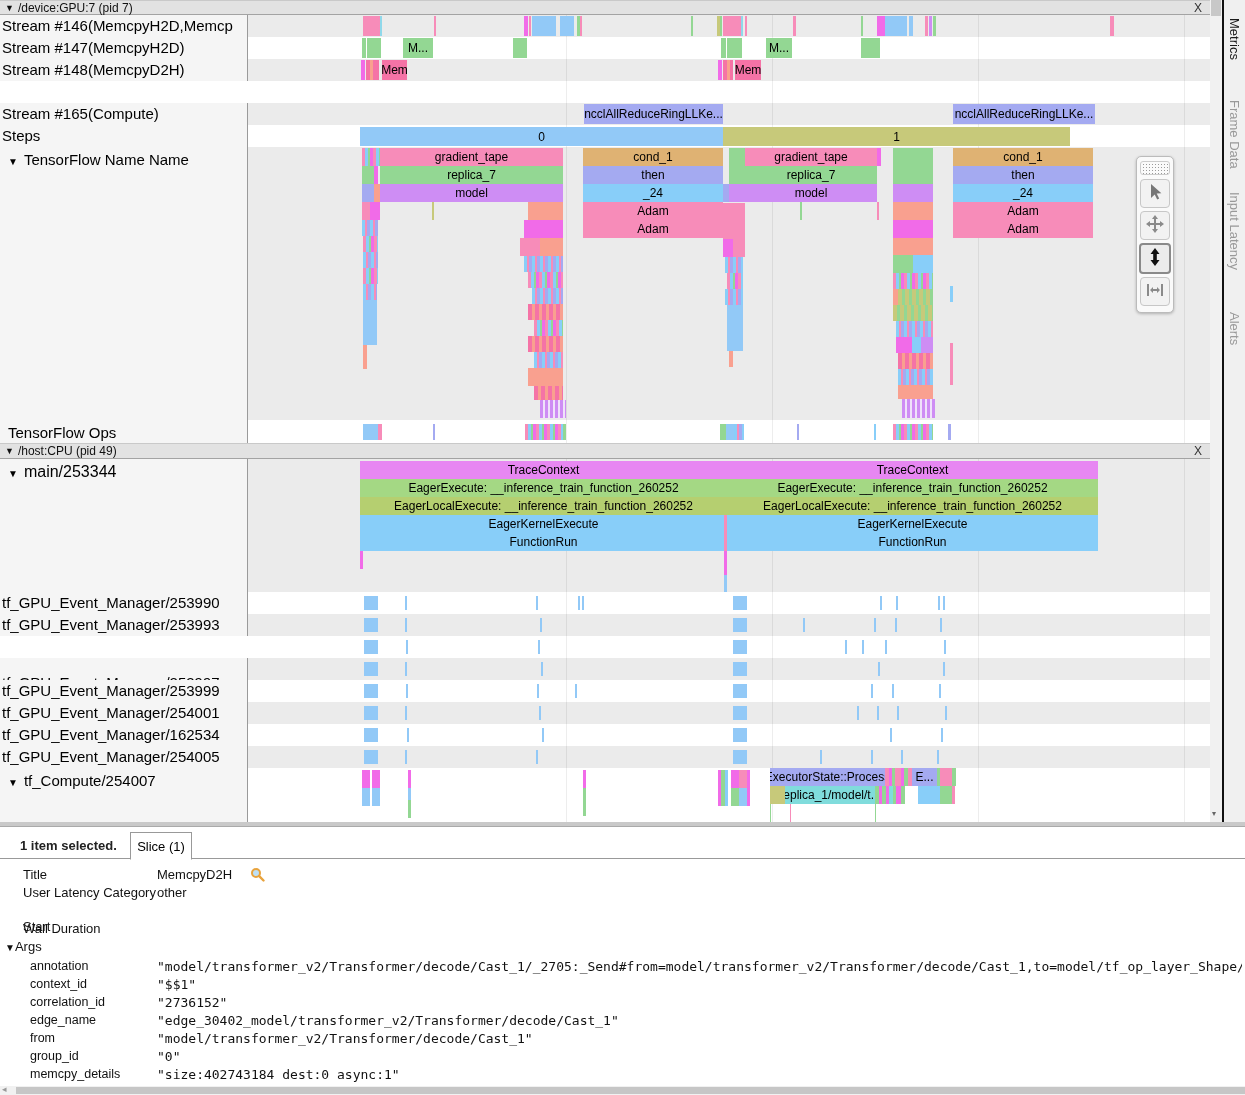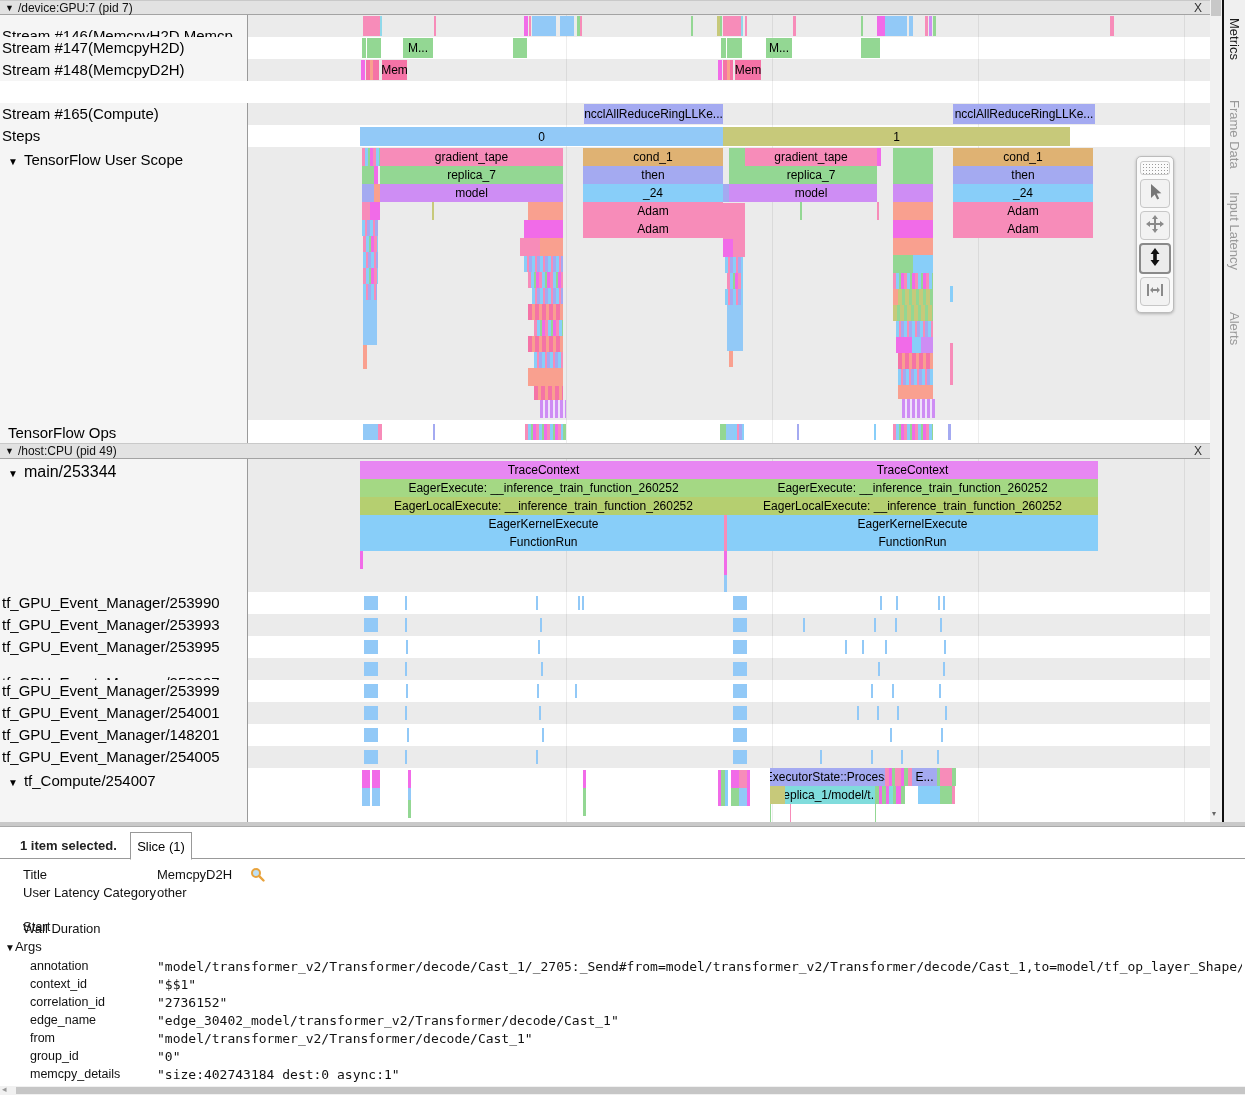--- a/index.html
+++ b/index.html
@@ -95,21 +95,21 @@
             <div class="bar" style="left: 877px; top: 1px; width: 8px; height: 20px; position: absolute; background: rgb(241, 107, 232);"></div>
             <div class="bar" style="left: 885px; top: 1px; width: 22px; height: 20px; position: absolute; background: rgb(146, 201, 247);"></div>
             <div class="bar" style="left: 909px; top: 1px; width: 4px; height: 20px; position: absolute; background: rgb(146, 201, 247);"></div>
             <div class="bar" style="left: 925px; top: 1px; width: 3px; height: 20px; position: absolute; background: rgb(247, 140, 185);"></div>
             <div class="bar" style="left: 929px; top: 1px; width: 3px; height: 20px; position: absolute; background: rgb(206, 141, 244);"></div>
             <div class="bar" style="left: 933px; top: 1px; width: 3px; height: 20px; position: absolute; background: rgb(147, 215, 147);"></div>
             <div class="bar" style="left: 1110px; top: 1px; width: 4px; height: 20px; position: absolute; background: rgb(247, 140, 185);"></div>
           </div>
         </div>
         <div class="label-cell">
-          <div class="row-label" style="margin-top: 12px;">Stream #146(MemcpyH2D,Memcp</div>
+          <div class="row-label" style="margin-top: 2px;">Stream #146(MemcpyH2D,Memcp</div>
         </div>
       </div>
       <div class="trow" style="left: 0px; top: 37px; width: 1210px; height: 22px; position: absolute;">
         <div class="tl-cell" style="background: rgb(255, 255, 255);">
           <div style="left: -248px; top: 0px; width: 1210px; height: 22px; position: absolute; pointer-events: none;">
             <div class="bar" style="left: 362px; top: 1px; width: 4px; height: 20px; position: absolute; background: rgb(147, 215, 147);"></div>
             <div class="bar" style="left: 367px; top: 1px; width: 14px; height: 20px; position: absolute; background: rgb(147, 215, 147);"></div>
             <div class="bar" style="left: 403px; top: 1px; width: 30px; height: 20px; position: absolute; background: rgb(147, 215, 147);">M...</div>
             <div class="bar" style="left: 513px; top: 1px; width: 14px; height: 20px; position: absolute; background: rgb(147, 215, 147);"></div>
             <div class="bar" style="left: 721px; top: 1px; width: 5px; height: 20px; position: absolute; background: rgb(147, 215, 147);"></div>
@@ -241,21 +241,21 @@
             <div class="deco" style="left: 921px; top: 190px; width: 12px; height: 16px; position: absolute; background: rgb(206, 141, 244);"></div>
             <div class="deco st-c" style="left: 898px; top: 206px; width: 35px; height: 16px; position: absolute;"></div>
             <div class="deco st-d" style="left: 898px; top: 222px; width: 35px; height: 16px; position: absolute;"></div>
             <div class="deco" style="left: 898px; top: 238px; width: 35px; height: 14px; position: absolute; background: rgb(249, 160, 143);"></div>
             <div class="deco st-b" style="left: 902px; top: 252px; width: 33px; height: 19px; position: absolute;"></div>
             <div class="deco" style="left: 950px; top: 139px; width: 3px; height: 16px; position: absolute; background: rgb(136, 206, 249);"></div>
             <div class="deco" style="left: 950px; top: 196px; width: 3px; height: 42px; position: absolute; background: rgb(247, 140, 185);"></div>
           </div>
         </div>
         <div class="label-cell">
-          <div class="group-label" style="margin-top: 4px;"><span class="tri">▼</span><span>TensorFlow User Scope</span></div>
+          <div class="group-label" style="margin-top: 4px;"><span class="tri">▼</span><span>TensorFlow Name Name</span></div>
         </div>
       </div>
       <div class="band" style="left: 0px; top: 420px; width: 1210px; height: 23px; position: absolute;">
         <div class="tl-cell" style="background: rgb(255, 255, 255);">
           <div style="left: -248px; top: 0px; width: 1210px; height: 23px; position: absolute;">
             <div class="deco" style="left: 363px; top: 4px; width: 15px; height: 16px; position: absolute; background: rgb(146, 201, 247);"></div>
             <div class="deco" style="left: 378px; top: 4px; width: 4px; height: 16px; position: absolute; background: rgb(247, 140, 185);"></div>
             <div class="deco" style="left: 433px; top: 4px; width: 2px; height: 16px; position: absolute; background: rgb(164, 170, 241);"></div>
             <div class="deco st-a" style="left: 525px; top: 4px; width: 40px; height: 16px; position: absolute;"></div>
             <div class="deco" style="left: 563px; top: 4px; width: 3px; height: 16px; position: absolute; background: rgb(147, 215, 147);"></div>
@@ -342,23 +342,20 @@
             <div class="deco" style="left: 364px; top: 4px; width: 14px; height: 14px; position: absolute; background: rgb(146, 201, 247);"></div>
             <div class="deco" style="left: 733px; top: 4px; width: 14px; height: 14px; position: absolute; background: rgb(146, 201, 247);"></div>
             <div class="deco" style="left: 406px; top: 4px; width: 2px; height: 14px; position: absolute; background: rgb(146, 201, 247);"></div>
             <div class="deco" style="left: 538px; top: 4px; width: 2px; height: 14px; position: absolute; background: rgb(146, 201, 247);"></div>
             <div class="deco" style="left: 845px; top: 4px; width: 2px; height: 14px; position: absolute; background: rgb(146, 201, 247);"></div>
             <div class="deco" style="left: 862px; top: 4px; width: 2px; height: 14px; position: absolute; background: rgb(146, 201, 247);"></div>
             <div class="deco" style="left: 885px; top: 4px; width: 2px; height: 14px; position: absolute; background: rgb(146, 201, 247);"></div>
             <div class="deco" style="left: 944px; top: 4px; width: 2px; height: 14px; position: absolute; background: rgb(146, 201, 247);"></div>
           </div>
         </div>
-        <div class="label-cell">
-          <div class="row-label" style="margin-top: 2px;">tf_GPU_Event_Manager/253995</div>
-        </div>
       </div>
       <div class="trow" style="left: 0px; top: 658px; width: 1210px; height: 22px; position: absolute;">
         <div class="tl-cell" style="background: rgb(235, 235, 235);">
           <div style="left: -248px; top: 0px; width: 1210px; height: 22px; position: absolute;">
             <div class="deco" style="left: 364px; top: 4px; width: 14px; height: 14px; position: absolute; background: rgb(146, 201, 247);"></div>
             <div class="deco" style="left: 733px; top: 4px; width: 14px; height: 14px; position: absolute; background: rgb(146, 201, 247);"></div>
             <div class="deco" style="left: 405px; top: 4px; width: 2px; height: 14px; position: absolute; background: rgb(146, 201, 247);"></div>
             <div class="deco" style="left: 541px; top: 4px; width: 2px; height: 14px; position: absolute; background: rgb(146, 201, 247);"></div>
             <div class="deco" style="left: 878px; top: 4px; width: 2px; height: 14px; position: absolute; background: rgb(146, 201, 247);"></div>
             <div class="deco" style="left: 943px; top: 4px; width: 2px; height: 14px; position: absolute; background: rgb(146, 201, 247);"></div>
@@ -407,21 +404,21 @@
           <div style="left: -248px; top: 0px; width: 1210px; height: 22px; position: absolute;">
             <div class="deco" style="left: 364px; top: 4px; width: 14px; height: 14px; position: absolute; background: rgb(146, 201, 247);"></div>
             <div class="deco" style="left: 733px; top: 4px; width: 14px; height: 14px; position: absolute; background: rgb(146, 201, 247);"></div>
             <div class="deco" style="left: 407px; top: 4px; width: 2px; height: 14px; position: absolute; background: rgb(146, 201, 247);"></div>
             <div class="deco" style="left: 542px; top: 4px; width: 2px; height: 14px; position: absolute; background: rgb(146, 201, 247);"></div>
             <div class="deco" style="left: 890px; top: 4px; width: 2px; height: 14px; position: absolute; background: rgb(146, 201, 247);"></div>
             <div class="deco" style="left: 941px; top: 4px; width: 2px; height: 14px; position: absolute; background: rgb(146, 201, 247);"></div>
           </div>
         </div>
         <div class="label-cell">
-          <div class="row-label" style="margin-top: 2px;">tf_GPU_Event_Manager/148201</div>
+          <div class="row-label" style="margin-top: 2px;">tf_GPU_Event_Manager/162534</div>
         </div>
       </div>
       <div class="trow" style="left: 0px; top: 746px; width: 1210px; height: 40px; position: absolute;">
         <div class="tl-cell" style="background: rgb(235, 235, 235);">
           <div style="left: -248px; top: 0px; width: 1210px; height: 22px; position: absolute;">
             <div class="deco" style="left: 364px; top: 4px; width: 14px; height: 14px; position: absolute; background: rgb(146, 201, 247);"></div>
             <div class="deco" style="left: 733px; top: 4px; width: 14px; height: 14px; position: absolute; background: rgb(146, 201, 247);"></div>
             <div class="deco" style="left: 405px; top: 4px; width: 2px; height: 14px; position: absolute; background: rgb(146, 201, 247);"></div>
             <div class="deco" style="left: 536px; top: 4px; width: 2px; height: 14px; position: absolute; background: rgb(146, 201, 247);"></div>
             <div class="deco" style="left: 820px; top: 4px; width: 2px; height: 14px; position: absolute; background: rgb(146, 201, 247);"></div>

